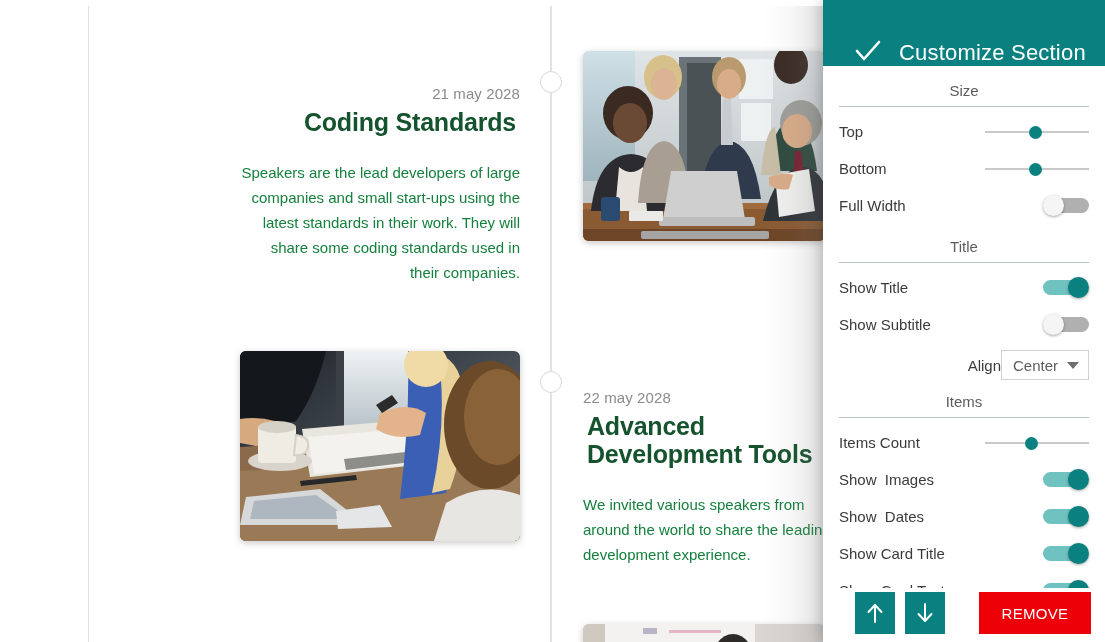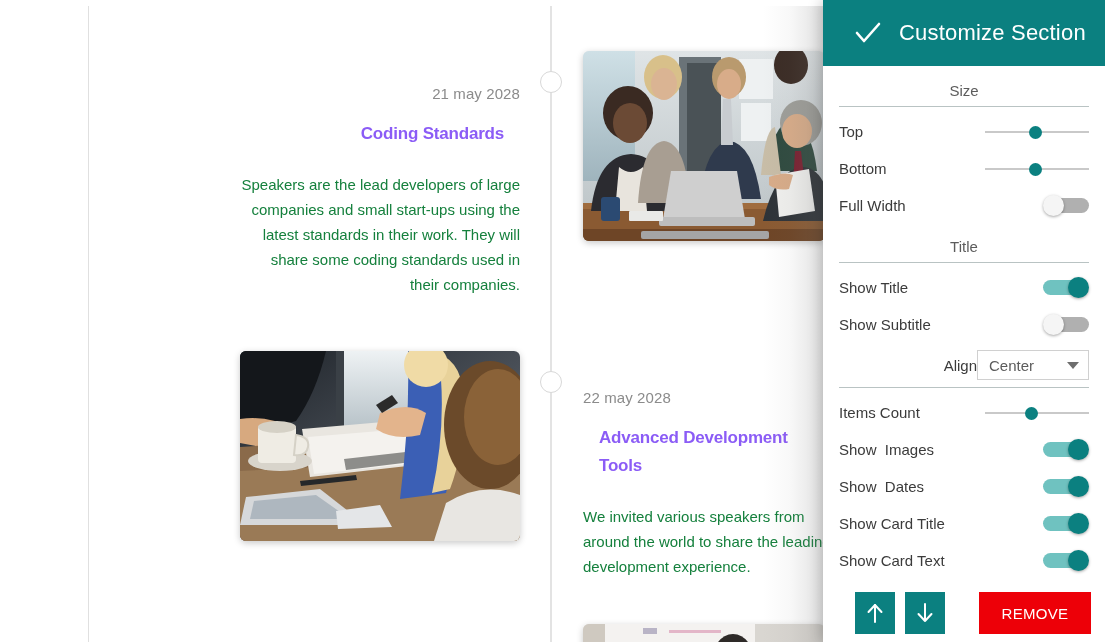--- a/index.html
+++ b/index.html
@@ -37,22 +37,22 @@
   .tl-text-right {
     position: absolute; text-align: right;
   }
   .tl-text-left { position: absolute; text-align: left; }
 
   .card-date {
     font-size: 15px; color: #8b8b8b; font-weight: 400; letter-spacing: .1px;
     line-height: 20px; margin: 0 0 2px 0;
   }
   .card-title {
-    font-size: 17px; font-weight: bold; color: #8b5cf6;
-    line-height: 28px; letter-spacing: -.2px; margin: 16px;
+    font-size: 25px; font-weight: bold; color: #14532d;
+    line-height: 28px; letter-spacing: -.2px; margin: 4px;
   }
   .card-text {
     font-size: 15px; color: #15803d; line-height: 25px; margin: 24px 0 0 0;
     font-weight: 400;
   }
 
   
   .photo {
     position: absolute; border-radius: 6px; overflow: hidden;
     box-shadow: 0 2px 7px rgba(0,0,0,.22);
@@ -68,21 +68,21 @@
 
   
   .panel {
     position: absolute; right: 0; top: 0; width: 282px; height: 642px;
     background: #ffffff;
     box-shadow: -3px 0 12px rgba(0,0,0,.18);
     display: flex; flex-direction: column;
   }
   .panel-header {
     height: 66px; background: #0b8080;
-    display: flex; align-items: center; gap: 16px;
+    display: flex; align-items: flex-end; gap: 16px;
     padding: 0 0 0 30px; flex: none;
   }
   .check-icon { width: 30px; height: 30px; flex: none; }
   .panel-title {
     color: #ffffff; font-size: 22px; font-weight: normal; letter-spacing: .2px;
   }
 
   .panel-body { flex: 1; padding: 8px 16px 0 16px; position: relative; overflow: hidden; }
 
   .section-head {
@@ -116,21 +116,21 @@
     position: absolute; top: 0; width: 21px; height: 21px; border-radius: 50%;
     box-shadow: 0 1px 3px rgba(0,0,0,.35);
   }
   .toggle.on  .trk { background: #6fc2c0; }
   .toggle.on  .knob { right: 0; background: #0b8080; }
   .toggle.off .trk { background: #b0b0b0; left: 6px; }
   .toggle.off .knob { left: 0; background: #f5f5f5; }
 
   
   .select {
-    width: 112px; height: 30px; border: 1px solid #d0d0d0; background: #fff;
+    width: 88px; height: 30px; border: 1px solid #d0d0d0; background: #fff;
     display: flex; align-items: center; justify-content: space-between;
     padding: 0 9px 0 11px; flex: none;
   }
   .select .sel-val { font-size: 15px; color: #5c5c5c; }
   .caret {
     width: 0; height: 0; border-left: 6px solid transparent; border-right: 6px solid transparent;
     border-top: 7px solid #6e6e6e;
   }
 
   
@@ -356,20 +356,21 @@
       </div>
 
       <div class="row" style="height:44px;justify-content:flex-end;">
         <span class="row-label">Align</span>
         <span class="select">
           <span class="sel-val">Center</span>
           <span class="caret"></span>
         </span>
       </div>
 
+      <div class="section-head" style="padding-top:6px;">Items</div>
       <div class="divider"></div>
 
       <div class="row">
         <span class="row-label">Items Count</span>
         <span class="slider">
           <span class="track"></span>
           <span class="thumb" style="left:38%;"></span>
         </span>
       </div>
 

